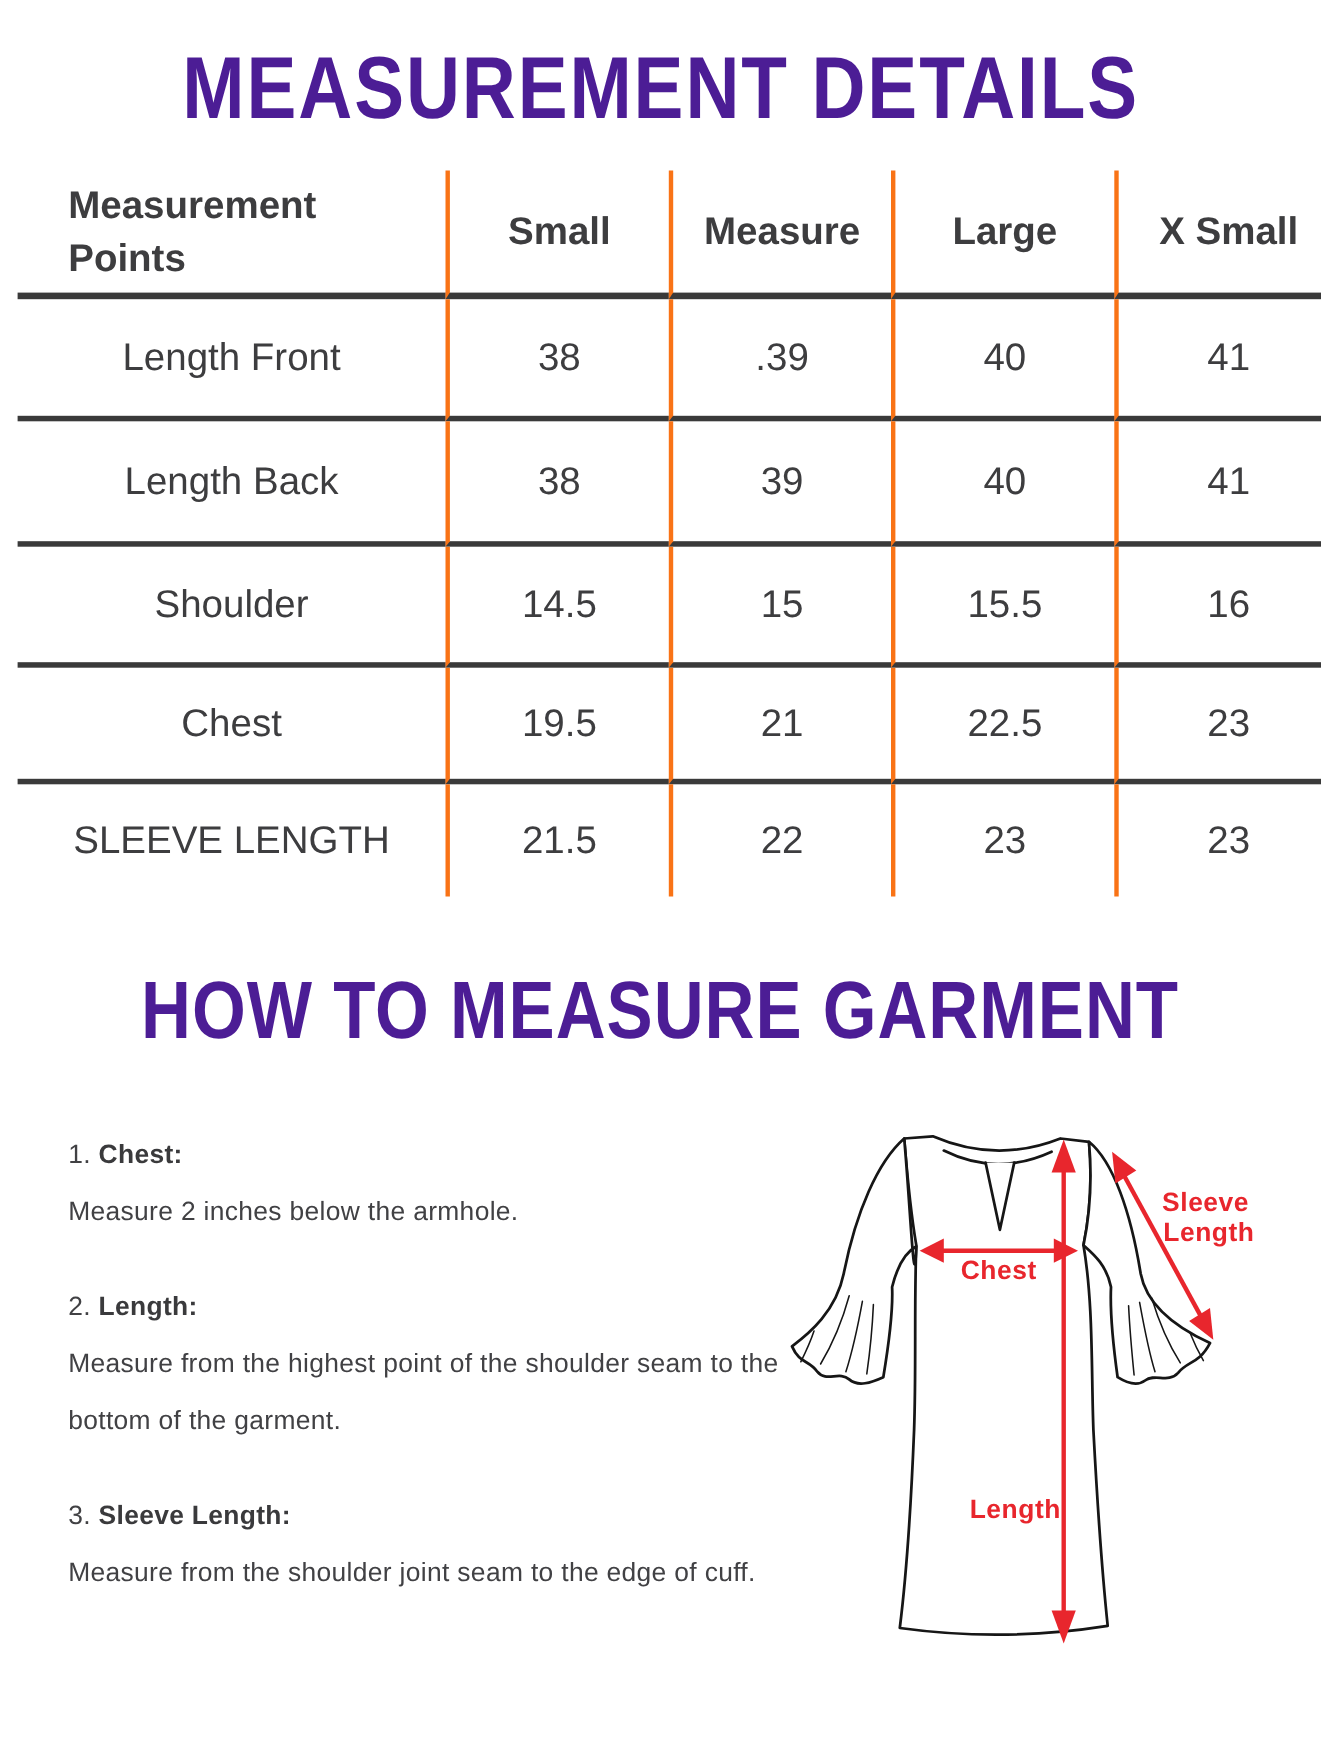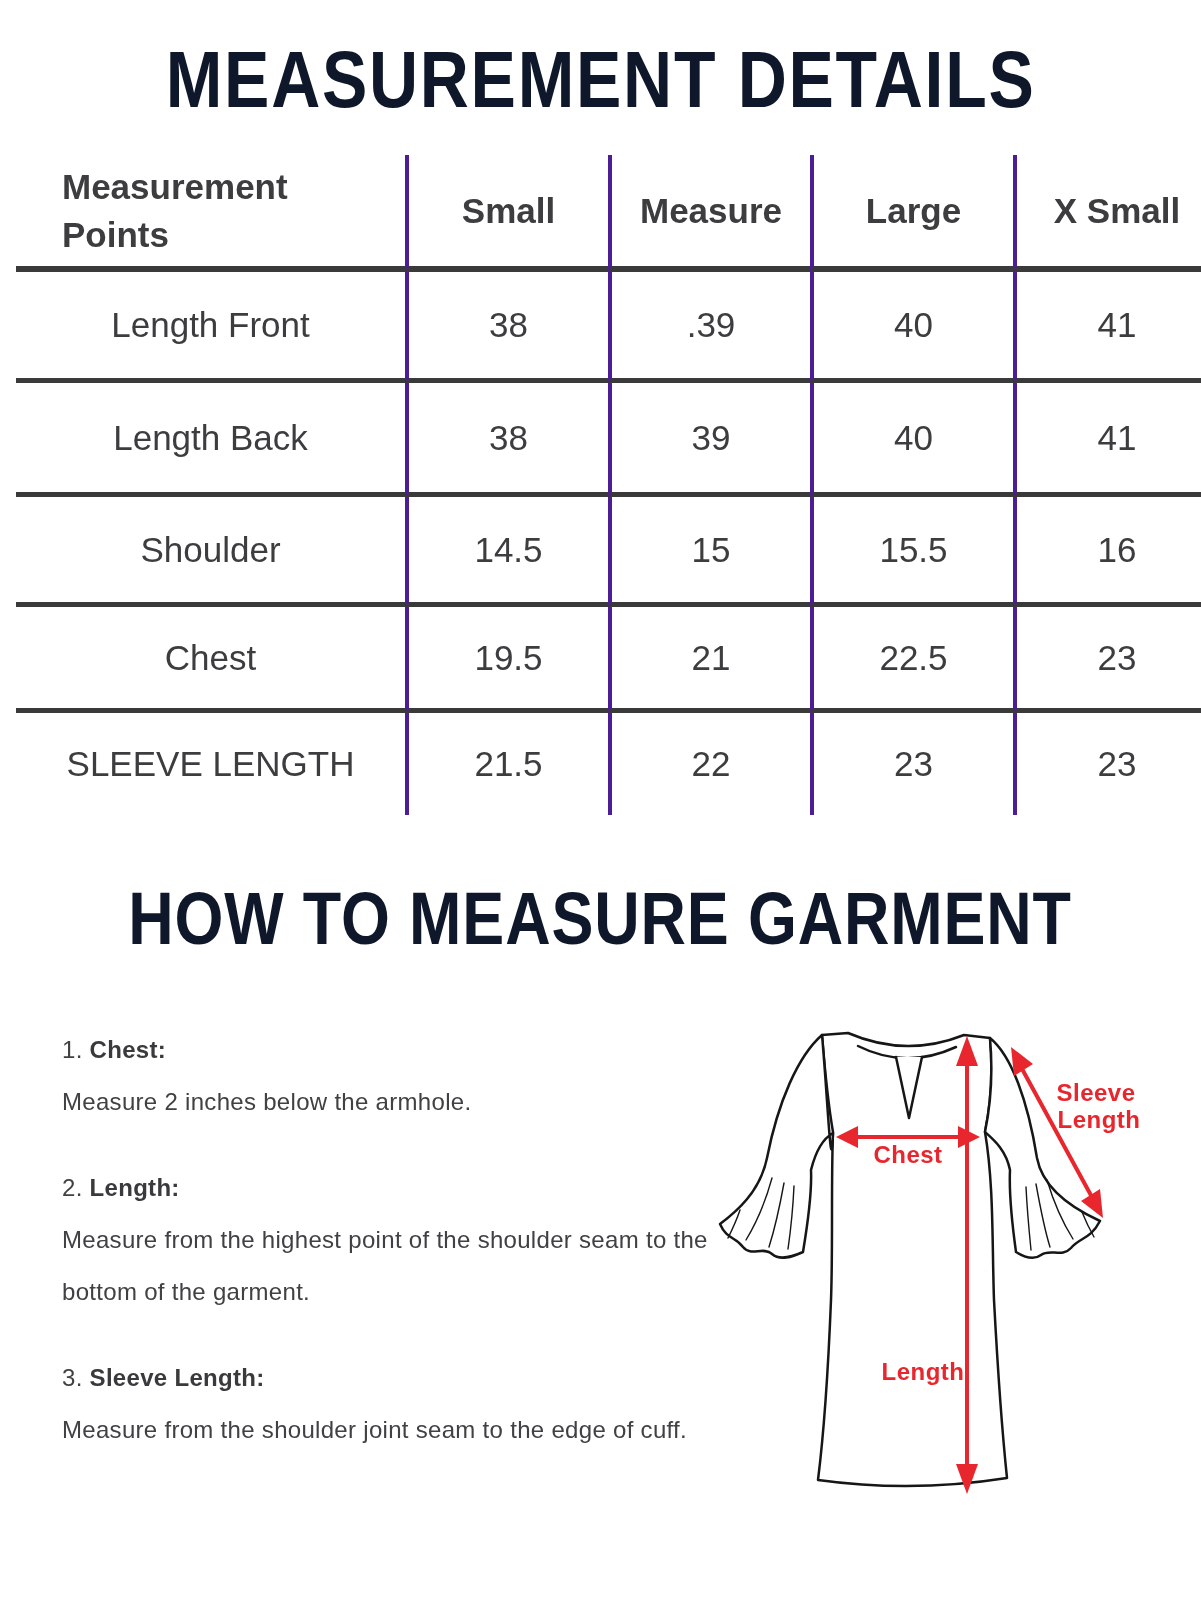--- a/index.html
+++ b/index.html
@@ -3,38 +3,38 @@
 <meta charset="utf-8">
 <style>
   html,body{margin:0;padding:0;background:#ffffff;}
   .page{
     position:relative;width:1201px;height:1601px;background:#ffffff;overflow:hidden;
     font-family:"Liberation Sans",sans-serif;color:#3b3b3d;
   }
   
   .big-heading{
     position:absolute;left:0;width:1201px;text-align:center;
-    font-weight:bold;color:#0f172a;white-space:nowrap;line-height:1;
+    font-weight:bold;color:#4c1d95;white-space:nowrap;line-height:1;
   }
   .big-heading .squeeze{display:inline-block;transform:scaleX(0.85);transform-origin:center;}
   #title{top:40px;font-size:80px;letter-spacing:2px;}
   #how-to-heading{top:882px;font-size:74px;letter-spacing:1px;}
 
   
   .size-table{
     position:absolute;top:155px;left:16px;width:1201px;
     display:grid;
     grid-template-columns:389px 203px 202px 203px 204px;
     grid-template-rows:117px 111px 114px 110px 106px 102px;
   }
   .cell{
     box-sizing:border-box;display:flex;align-items:center;justify-content:center;
     font-size:35px;color:#3d3d3f;
   }
-  .cell.col-sep{border-left:4px solid #4c1d95;}
+  .cell.col-sep{border-left:4px solid #f97316;}
   .cell.hdr{font-weight:bold;border-bottom:6px solid #3a3a3a;}
   .cell.body-row{border-bottom:5px solid #3a3a3a;}
   .cell.last-row{border-bottom:none;}
   .cell.points{
     justify-content:flex-start;padding-left:46px;padding-right:30px;
     line-height:1.35;text-align:left;
   }
 
   
   .instructions{

